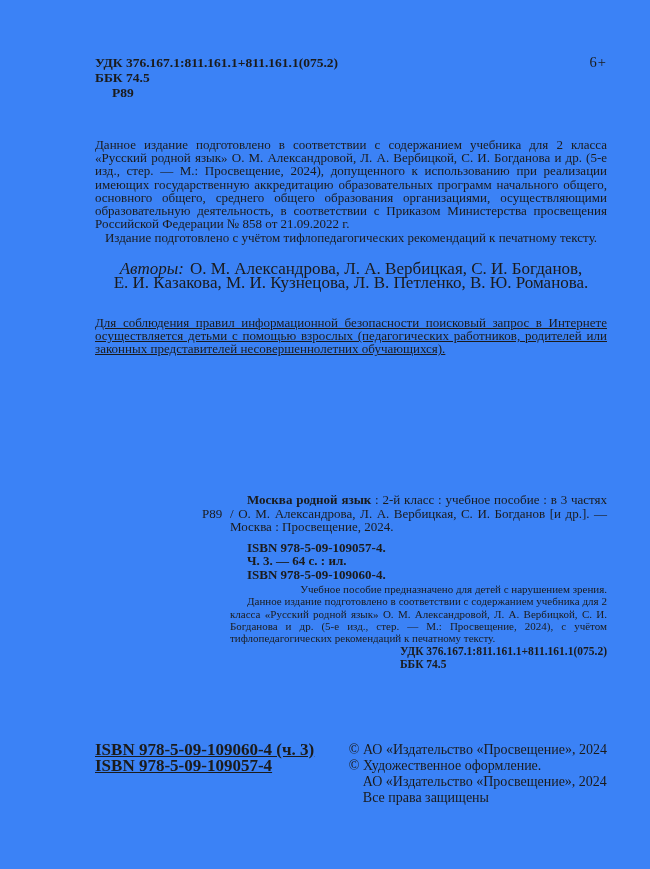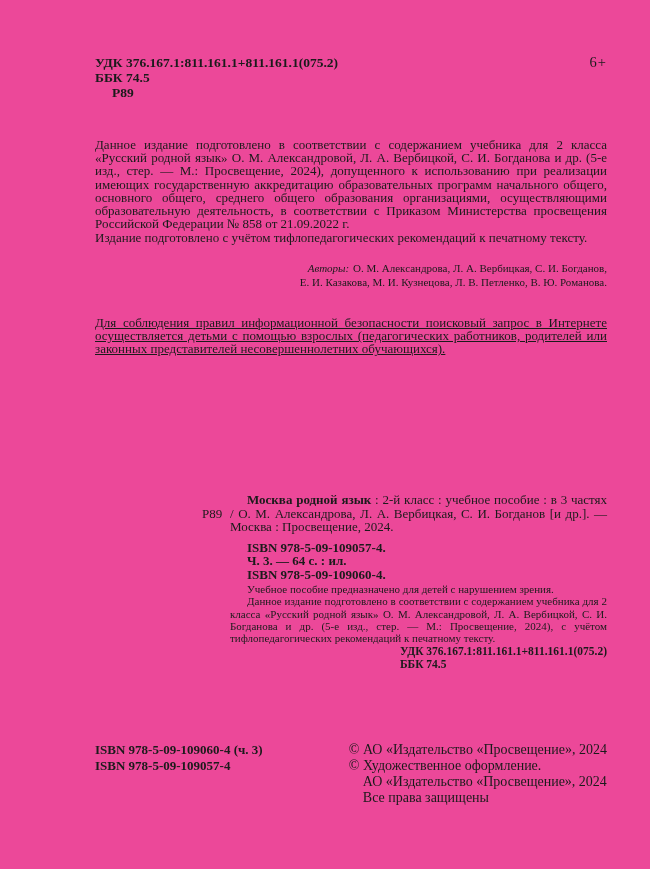--- a/index.html
+++ b/index.html
@@ -6,21 +6,21 @@
   body {
     width: 650px; height: 869px;
     background: #ffffff;
     font-family: "Liberation Serif", "DejaVu Serif", serif;
     color: #1b1b1b;
     overflow: hidden;
   }
   .page {
     position: relative;
     width: 650px; height: 869px;
-    background: #ec4899;
+    background: #3b82f6;
     font-size: 13px;
   }
   .b { font-weight: 700; }
   .i { font-style: italic; }
 
   
   .top-block {
     position: absolute; top: 55px; left: 95px; right: 43px;
     line-height: 15px; font-weight: 700; font-size: 13.5px;
   }
@@ -28,57 +28,57 @@
   .age-badge { font-weight: 400; font-size: 14.5px; letter-spacing: 1px; }
   .author-sign-top { margin-left: 17px; }
 
   
   .para {
     position: absolute; left: 95px; width: 512px;
     line-height: 13.2px; font-size: 13px;
     text-align: justify;
   }
   .pos-edition { top: 125px; }
-  .pos-typhlo  { top: 218px; text-align: left; }
+  .pos-typhlo  { top: 218px; text-align: center; }
   .pos-safety  { top: 303px; text-decoration: underline; }
 
   .authors-block {
     position: absolute; top: 262px; left: 95px; width: 512px;
-    text-align: right; line-height: 13.8px; font-size: 11px;
+    text-align: center; line-height: 13.8px; font-size: 17px;
   }
   .authors-label { margin-right: 0.35em; }
 
   
   .catalog-card {
     position: absolute; top: 493px; left: 230px; width: 377px;
     font-size: 13px; line-height: 13.5px;
   }
   .catalog-entry { text-align: justify; text-indent: 17px; }
   .catalog-code {
     position: absolute; left: -28px; top: 13.5px; font-weight: 400;
   }
   .catalog-line { font-weight: 700; text-indent: 17px; }
   .catalog-lines { margin-top: 7px; }
   .catalog-small {
     margin-top: 2px; font-size: 11px; line-height: 12.3px;
   }
-  .catalog-small .sp { text-indent: 17px; }
+  .catalog-small .sp { text-indent: 17px; text-align: right; }
   .catalog-small .sp-just { text-align: justify; }
   .catalog-udk-wrap { text-align: right; margin-top: 1px; }
   .catalog-udk-inner {
     display: inline-block; text-align: left;
     font-weight: 700; font-size: 11.5px; line-height: 12.6px;
   }
 
   
   .footer {
     position: absolute; top: 742px; left: 95px; right: 43px;
     display: flex; justify-content: space-between; align-items: flex-start;
   }
-  .footer-isbn { font-weight: 700; font-size: 13px; line-height: 16px; }
+  .footer-isbn { font-weight: 700; font-size: 17px; line-height: 16px; text-decoration: underline; }
   .footer-copyright { font-size: 14px; line-height: 16px; }
   .fc-indent { padding-left: 14px; }
 </style>
 </head>
 <body>
 
 <div class="page">
 
   <div class="top-block">
     <div class="top-row">

